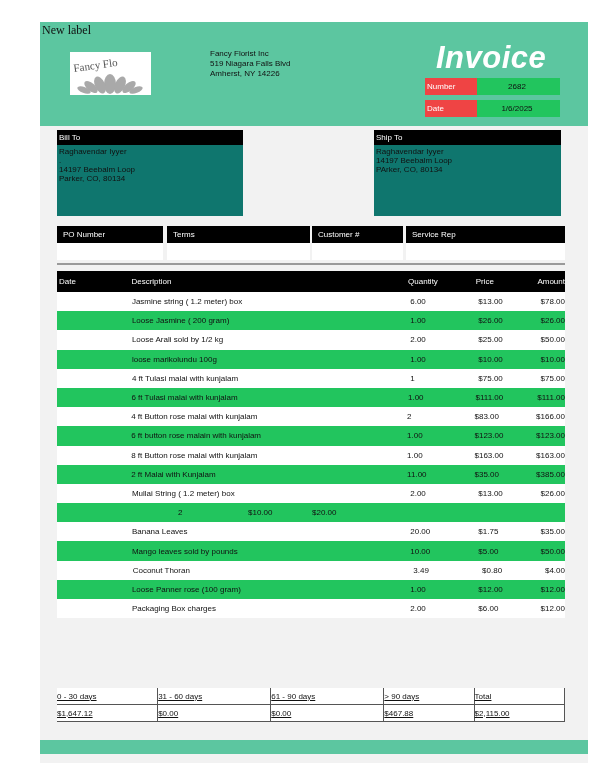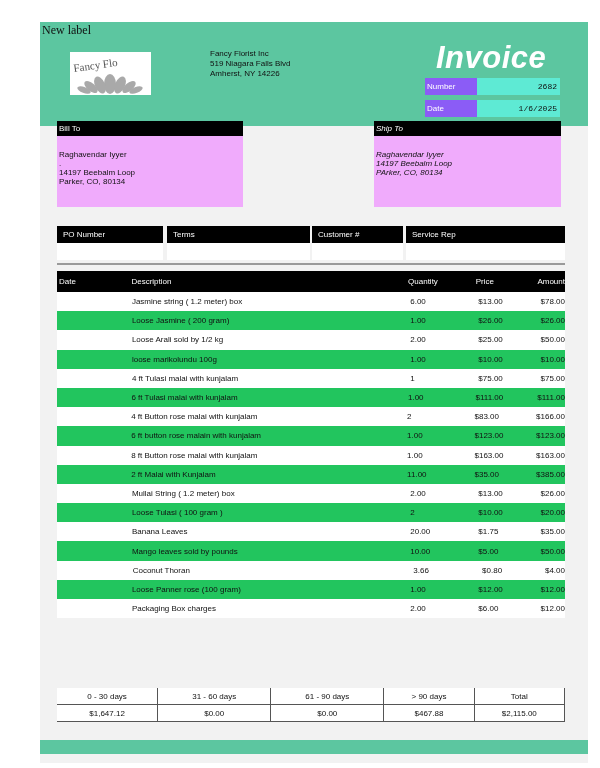--- a/index.html
+++ b/index.html
@@ -21,44 +21,44 @@
     position: absolute; left: 30px; top: 30px; width: 81px; height: 43px; background: #fff; overflow: hidden;
   }
   .company {
     position: absolute; left: 170px; top: 27px; font-size: 8px; line-height: 10px; color: #111;
   }
   .invoice-title {
     position: absolute; left: 396px; top: 18px; font-size: 31px; font-weight: bold; font-style: italic; color: #fff;
     letter-spacing: 0.5px;
   }
   .meta-row { position: absolute; left: 385px; width: 135px; height: 17px; display: flex; font-size: 8px; }
-  .meta-row .lbl { width: 52px; background: #8b5cf6; color: #fff; padding: 4px 2px 1px 2px; box-sizing: border-box; }
-  .meta-row .val { flex: 1; background: #5eead4; text-align: right; padding: 4px 3px 0 0; box-sizing: border-box; font-family: Liberation Mono, monospace; }
-
-  .addr { position: absolute; top: 99px; background: #f0abfc; height: 86px; }
+  .meta-row .lbl { width: 52px; background: #ef4444; color: #fff; padding: 4px 2px 1px 2px; box-sizing: border-box; }
+  .meta-row .val { flex: 1; background: #22c55e; text-align: center; padding: 4px 3px 0 0; box-sizing: border-box; }
+
+  .addr { position: absolute; top: 108px; background: #0f766e; height: 86px; }
   .addr .hd { background: #000; color: #fff; font-size: 8px; height: 15px; line-height: 16px; padding-left: 2px; }
-  .addr .lines { font-size: 8px; line-height: 9px; padding: 14px 2px; }
+  .addr .lines { font-size: 8px; line-height: 9px; padding: 2px 2px; }
 
   .info { position: absolute; top: 204px; height: 34px; background: #fff; }
   .info .hd { background: #000; color: #fff; font-size: 8px; height: 17px; line-height: 17px; padding-left: 6px; }
 
   .divider { position: absolute; left: 17px; top: 241px; width: 508px; height: 2px; background: #9a9a9a; }
 
   .items { position: absolute; left: 17px; top: 249px; width: 508px; background: #fff; }
   .items .row { display: flex; height: 19.2px; align-items: center; font-size: 8px; }
   .items .thead { background: #000; color: #fff; height: 21px; }
   .items .alt { background: #22c55e; }
   .c-date { width: 77px; padding-left: 2px; box-sizing: border-box; }
   .c-desc { width: 241px; }
   .c-qty { width: 70px; margin-left: 44px; }
   .c-price { width: 64px; }
   .c-amt { flex: 1; }
 
   .aging { position: absolute; left: 17px; top: 666px; width: 508px; border-collapse: collapse; background: #fff; font-size: 8px; }
-  .aging td { border: 1px solid #555; text-align: center; height: 16px; padding: 0; }
+  .aging td { border: 1px solid #555; text-align: left; height: 16px; padding: 0; text-decoration: underline; }
   .aging tr:first-child td { border-top: none; }
   .aging td:first-child { border-left: none; }
 
   .footer-bar { position: absolute; left: 0; top: 718px; width: 548px; height: 14px; background: #5cc6a0; }
 </style>
 </head>
 <body>
 
 <div class="page">
   <div class="header">
@@ -100,21 +100,21 @@
   <div class="addr" style="left:17px; width:186px;">
     <div class="hd">Bill To</div>
     <div class="lines">
       <div>Raghavendar Iyyer</div>
       <div>.</div>
       <div>14197 Beebalm Loop</div>
       <div>Parker, CO, 80134</div>
     </div>
   </div>
 
-  <div class="addr" style="left:334px; width:187px;font-style:italic;">
+  <div class="addr" style="left:334px; width:187px;">
     <div class="hd">Ship To</div>
     <div class="lines">
       <div>Raghavendar Iyyer</div>
       <div>14197 Beebalm Loop</div>
       <div>PArker, CO, 80134</div>
     </div>
   </div>
 
   <div class="info" style="left:17px; width:106px;">
     <div class="hd">PO Number</div>
@@ -216,21 +216,20 @@
         </div>
         <div class="row">
           <div class="c-date"></div>
           <div class="c-desc">Mullai String ( 1.2 meter) box</div>
           <div class="c-qty">2.00</div>
           <div class="c-price">$13.00</div>
           <div class="c-amt">$26.00</div>
         </div>
         <div class="row alt">
           <div class="c-date"></div>
-          <div class="c-desc">Loose Tulasi ( 100 gram )</div>
           <div class="c-qty">2</div>
           <div class="c-price">$10.00</div>
           <div class="c-amt">$20.00</div>
         </div>
         <div class="row">
           <div class="c-date"></div>
           <div class="c-desc">Banana Leaves</div>
           <div class="c-qty">20.00</div>
           <div class="c-price">$1.75</div>
           <div class="c-amt">$35.00</div>
@@ -238,21 +237,21 @@
         <div class="row alt">
           <div class="c-date"></div>
           <div class="c-desc">Mango leaves sold by pounds</div>
           <div class="c-qty">10.00</div>
           <div class="c-price">$5.00</div>
           <div class="c-amt">$50.00</div>
         </div>
         <div class="row">
           <div class="c-date"></div>
           <div class="c-desc">Coconut Thoran</div>
-          <div class="c-qty">3.66</div>
+          <div class="c-qty">3.49</div>
           <div class="c-price">$0.80</div>
           <div class="c-amt">$4.00</div>
         </div>
         <div class="row alt">
           <div class="c-date"></div>
           <div class="c-desc">Loose Panner rose (100 gram)</div>
           <div class="c-qty">1.00</div>
           <div class="c-price">$12.00</div>
           <div class="c-amt">$12.00</div>
         </div>

